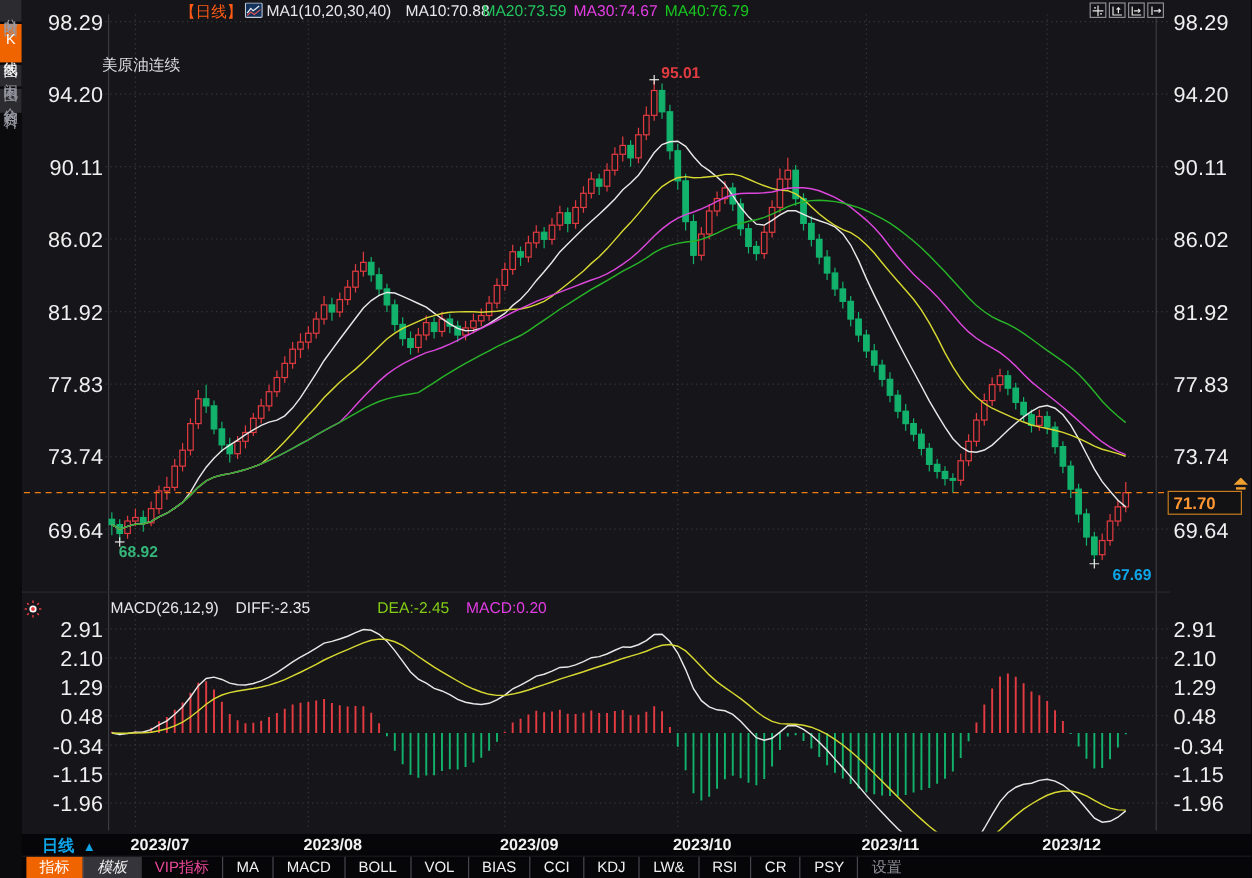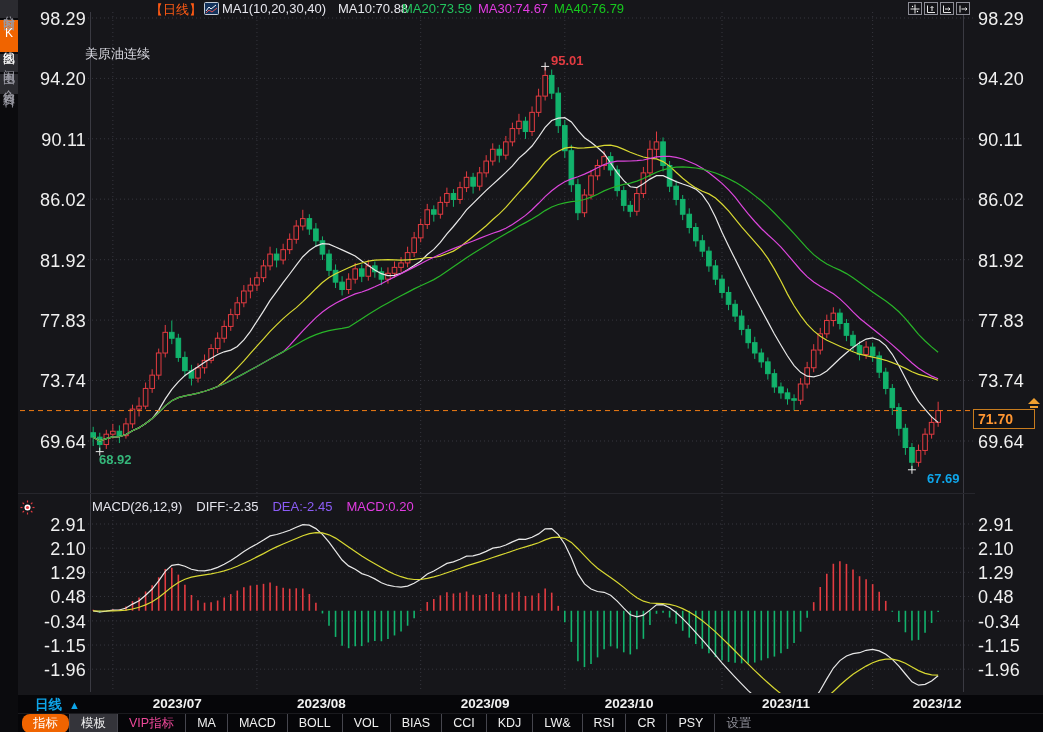--- a/index.html
+++ b/index.html
@@ -29,43 +29,43 @@
   #last-price-box {
     position:absolute; left:955px; top:409px; width:62px; height:20px;
     border:1px solid #c87c1e; background:#121215; color:#ff9632;
     font-size:14px; font-weight:bold; line-height:18px; padding-left:4px;
   }
   #jump-latest-icon { position:absolute; left:1009px; top:398px; }
   #alert-icon { position:absolute; left:2px; top:500px; }
   #macd-header { position:absolute; left:74px; top:499px; font-size:13px; white-space:nowrap; }
   #macd-header span { margin-right:14px; }
   #macd-params { color:#e6e6ee; } #macd-diff { color:#e6e6ee; }
-  #macd-dea { color:#8b5cf6; } #macd-macd { color:#e23ce2; }
+  #macd-dea { color:#84cc16;margin-left:42px; } #macd-macd { color:#e23ce2; }
   
   #sidebar { position:absolute; left:0; top:0; width:18px; height:732px; background:#0b0b0e; z-index:5; }
   .side-tab {
     width:18px; writing-mode:vertical-rl; text-orientation:upright;
     background:#2b2b30; color:#9a9aa4; font-size:12px; line-height:18px;
     padding:6px 0; text-align:center; margin-bottom:2px; cursor:pointer; letter-spacing:2px;
   }
   .side-tab.active { background:#f06400; color:#ffffff; }
   
   #bottom { position:absolute; left:18px; top:695px; width:1025px; height:37px; background:#060609; z-index:4; }
   #dates-row { position:absolute; left:0; top:0; width:1025px; height:18px; }
-  .date-label { position:absolute; top:1px; font-size:13.5px; font-weight:bold; color:#f2f2f2; white-space:nowrap;margin-left:44px; }
+  .date-label { position:absolute; top:1px; font-size:13.5px; font-weight:bold; color:#f2f2f2; white-space:nowrap; }
   #period-selector { position:absolute; left:17px; top:1px; font-size:13.5px; font-weight:bold; color:#0ea5e9; cursor:pointer; }
   #period-caret { font-size:11px; margin-left:7px; }
   #tabs-row { position:absolute; left:0; top:18px; width:1025px; height:19px; display:flex; align-items:stretch; border-top:1px solid #1a1a1e; }
   .btab {
     height:19px; line-height:18px; padding:0 11px; font-size:12.5px; color:#f0f0f0;
     border-left:1px solid #46464e; cursor:pointer; white-space:nowrap; background:transparent;
   }
-  .btab:first-child { border-left:none; margin-left:4px;border-radius:8px; }
+  .btab:first-child { border-left:none; margin-left:4px; }
   .btab.selected { background:#f06400; color:#fff; border-left-color:transparent; }
-  .btab.filled { background:#34343a; }
+  .btab.filled { background:#34343a;font-style:italic; }
   .btab.orange { color:#ec4899; }
   .btab.dim { color:#8d8d96; }
 </style>
 </head>
 <body>
 
 <div id="app">
 
   <div id="chart-region">
     <svg id="chart-svg" width="1043" height="695">

